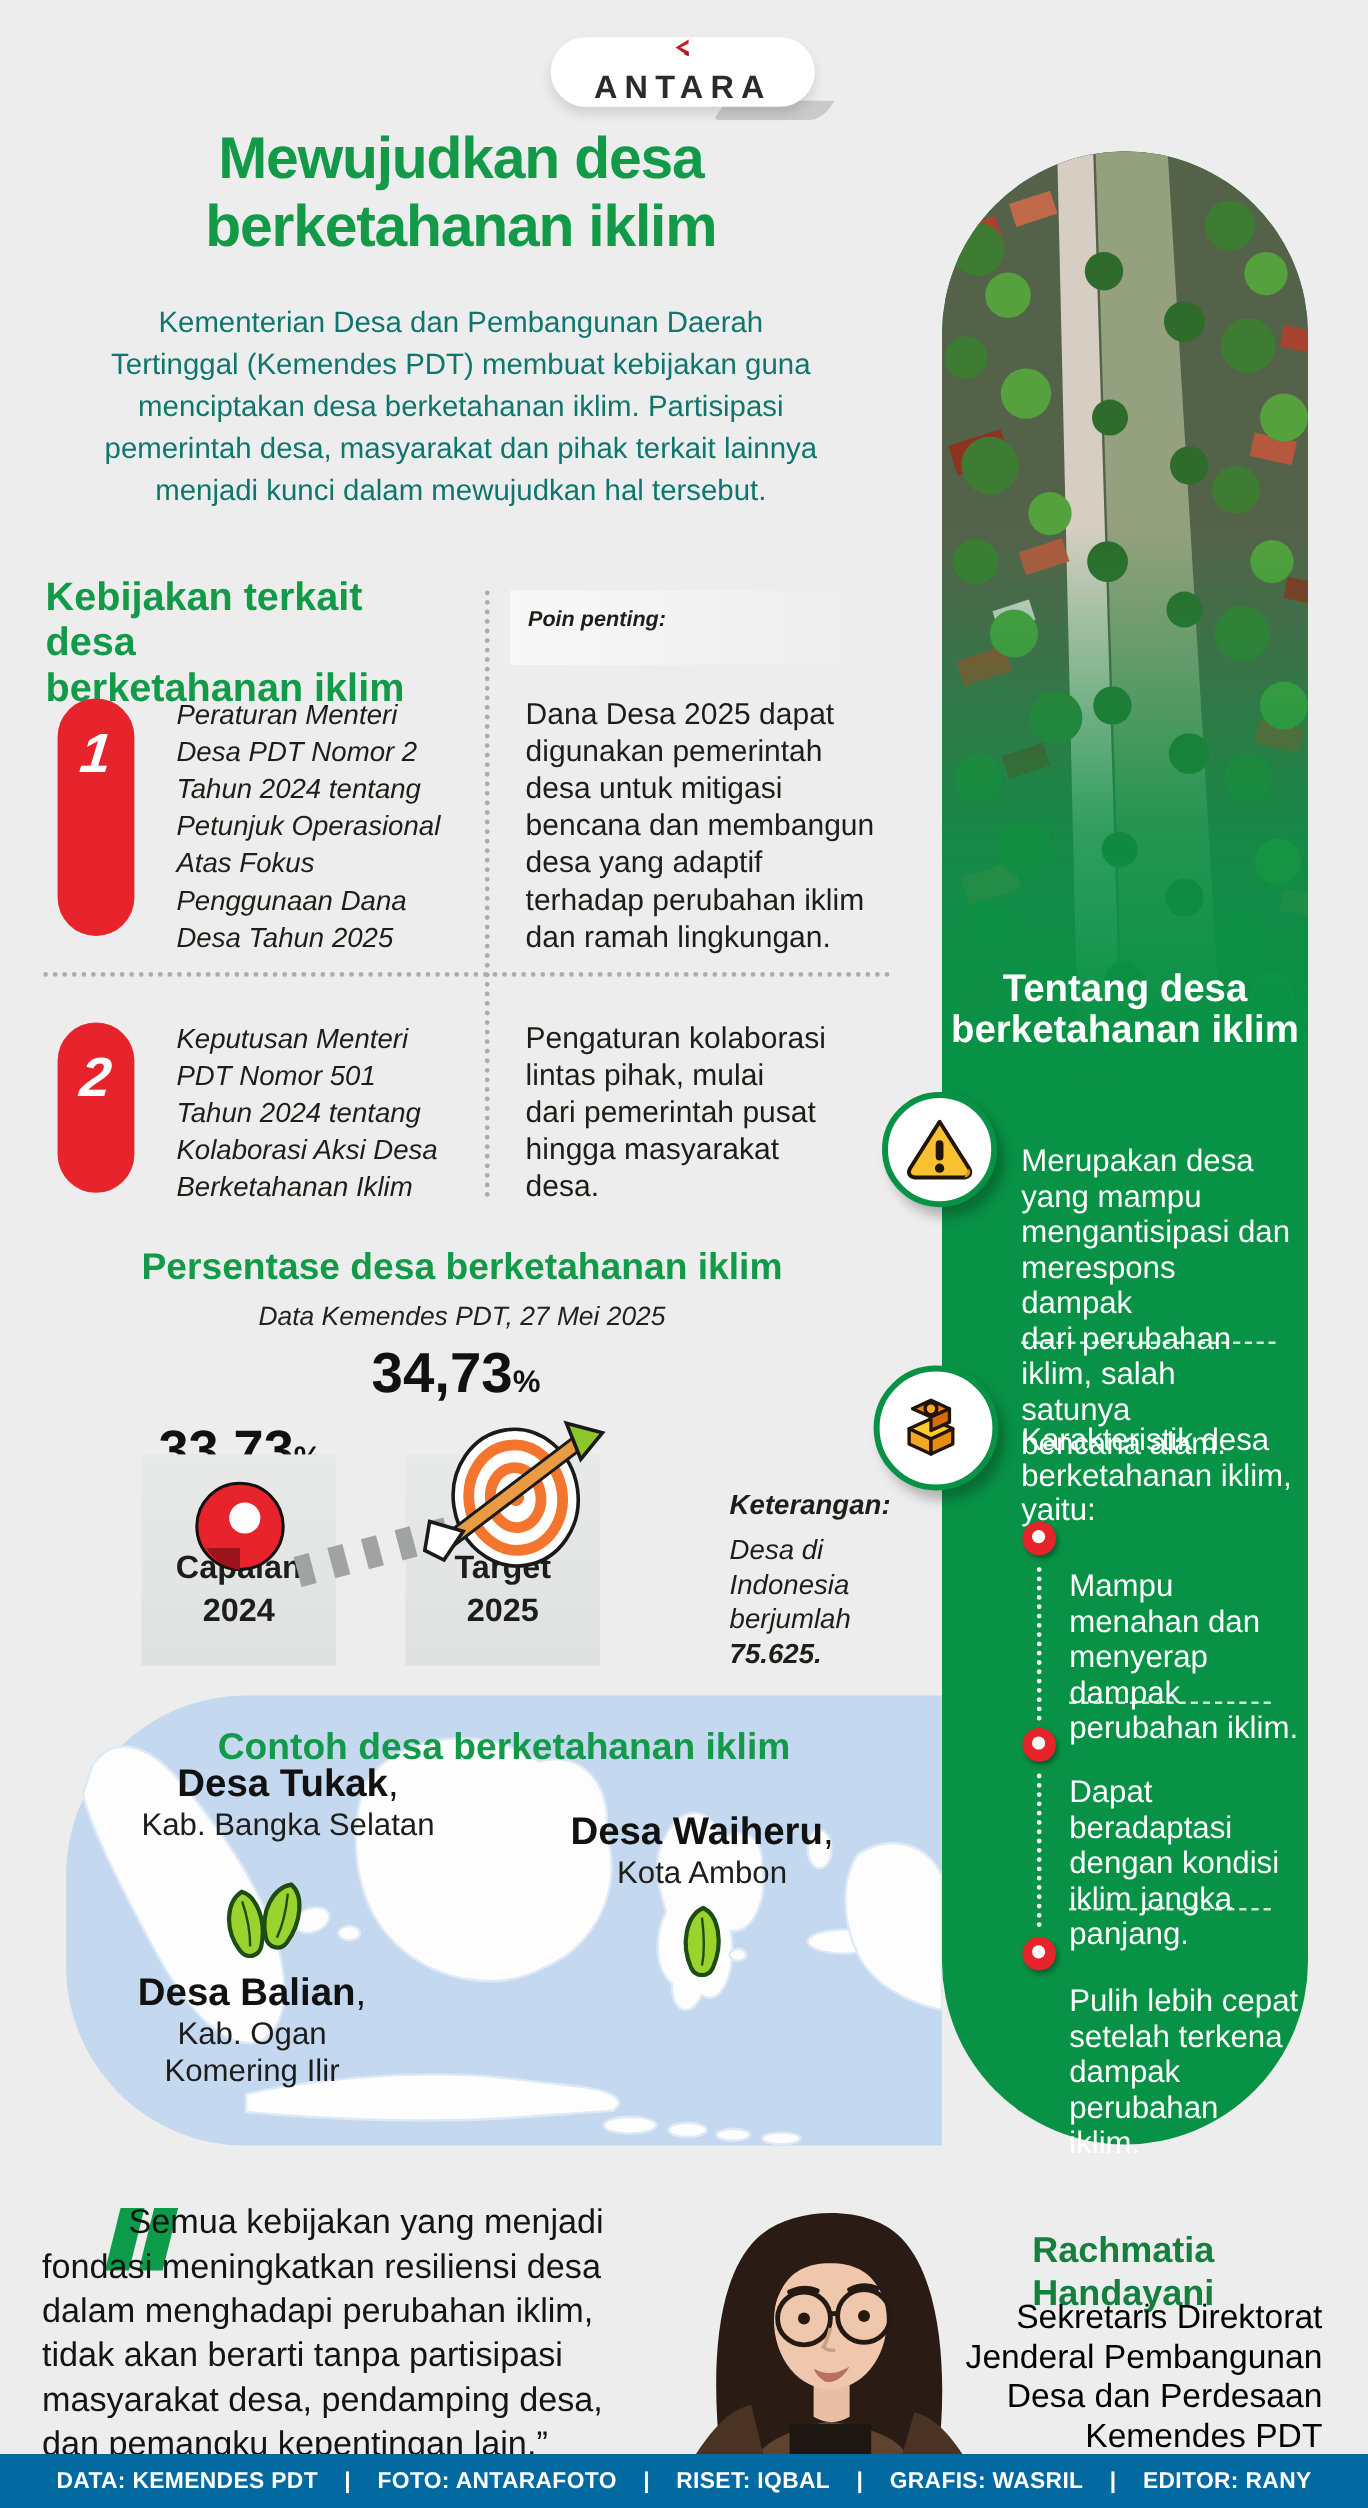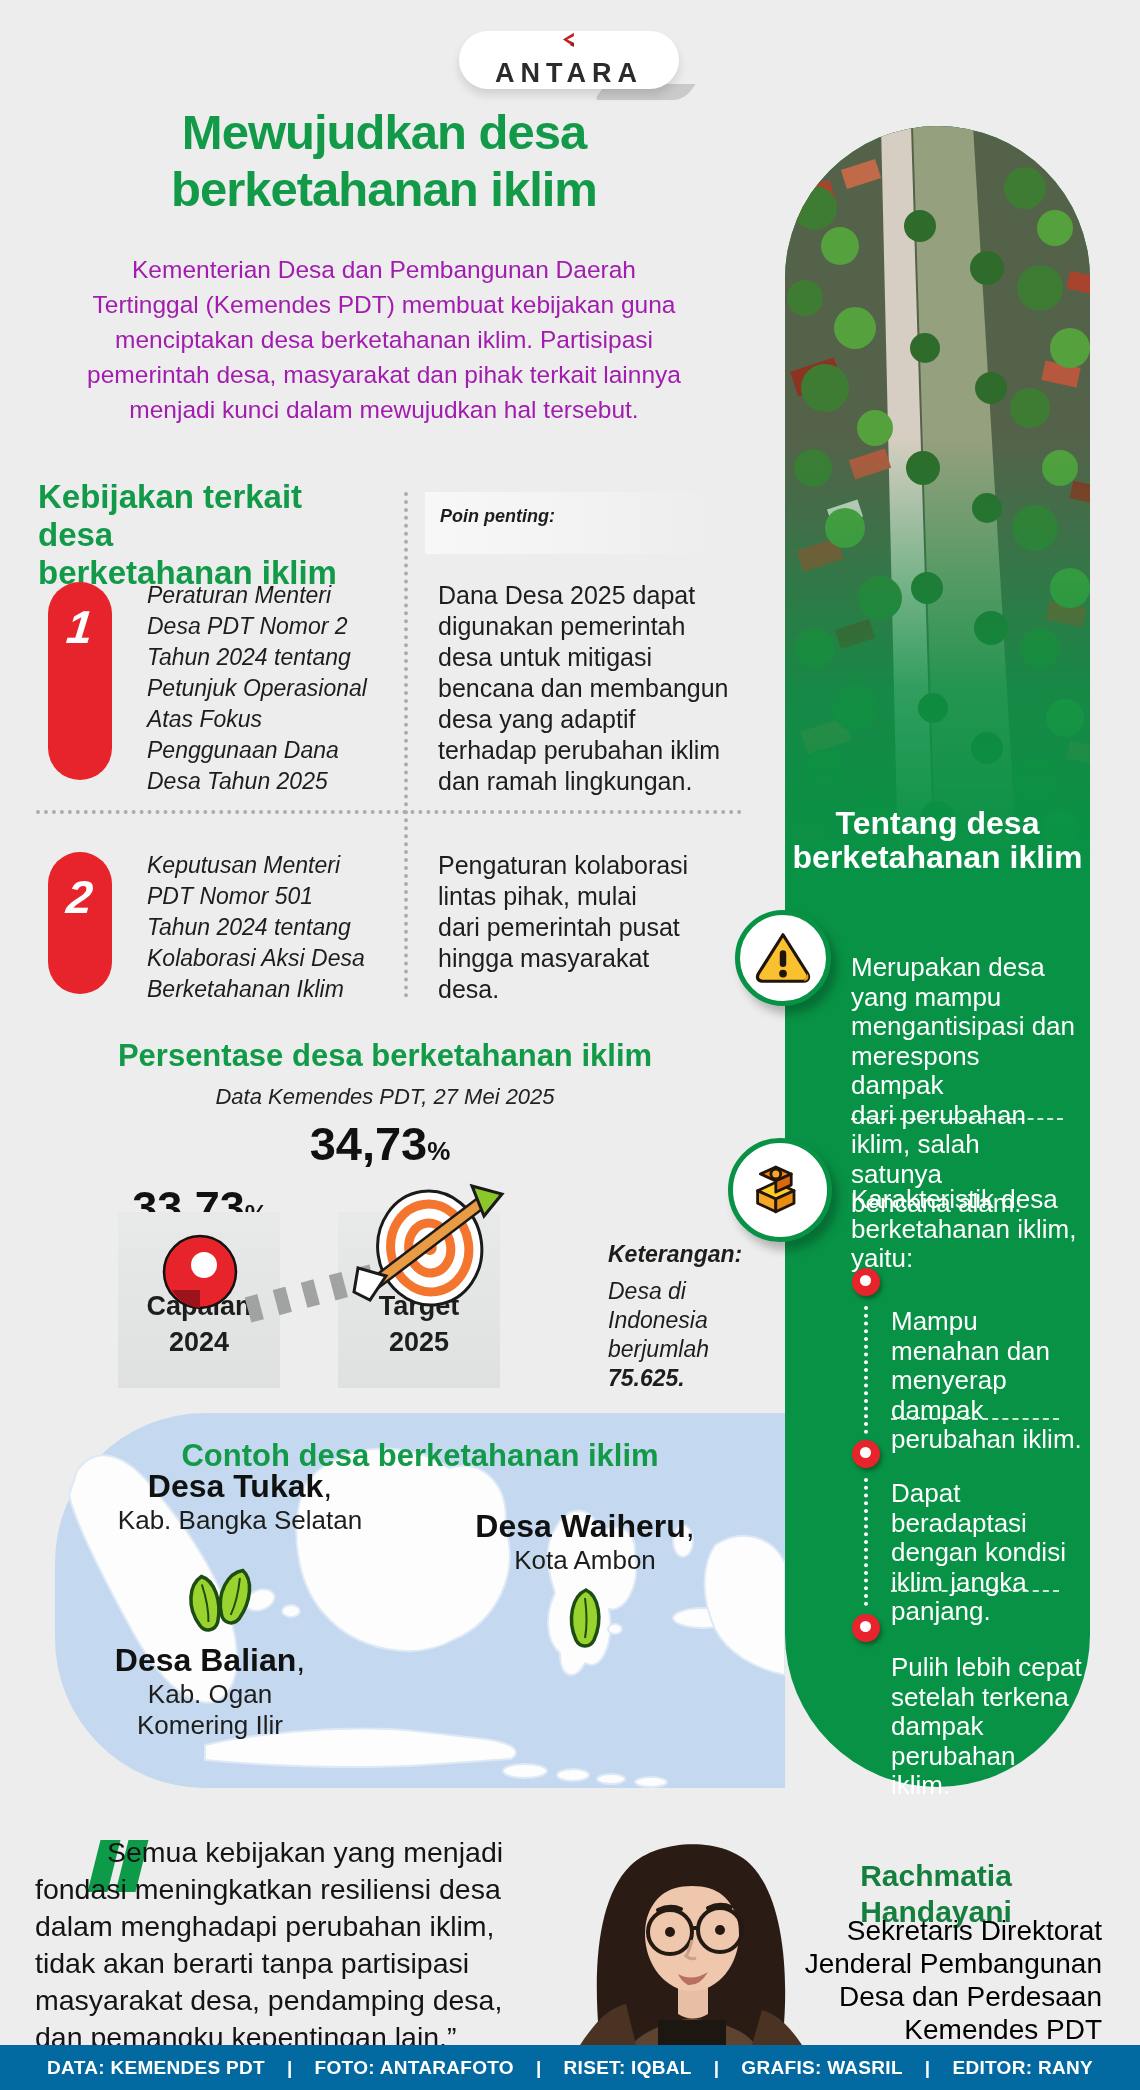--- a/index.html
+++ b/index.html
@@ -10,21 +10,21 @@
   .lines{white-space:pre-line;}
   
   .logo-pill{left:459px;top:31px;width:220px;height:58px;background:#fff;border-radius:30px;
     display:flex;align-items:center;justify-content:center;gap:10px;
     box-shadow:0 6px 10px rgba(0,0,0,.12);z-index:5;flex-direction:column;}
   .logo-fold{left:600px;top:84px;width:90px;height:16px;background:#c9cac9;transform:skewX(-35deg);border-radius:0 0 10px 4px;z-index:4;}
   .logo-word{font-size:27px;font-weight:700;letter-spacing:6px;color:#2b2b2b;}
   
   .title{left:0;top:104px;width:768px;text-align:center;font-size:49px;line-height:57px;
     font-weight:800;letter-spacing:-1px;color:#129a49;}
-  .intro{left:38px;top:252px;width:692px;text-align:center;font-size:24.5px;line-height:35px;color:#a21caf;}
+  .intro{left:38px;top:252px;width:692px;text-align:center;font-size:24.5px;line-height:35px;color:#0f766e;}
   
   .sec-heading{left:38px;top:478px;width:330px;font-size:33px;line-height:38px;font-weight:800;color:#129a49;}
   .poin-band{left:425px;top:492px;width:312px;height:62px;background:linear-gradient(90deg,#f7f8f7 0%,rgba(247,248,247,0) 95%);}
   .poin-label{left:440px;top:506px;font-size:18px;font-weight:700;font-style:italic;}
   .vdots{left:404px;top:492px;height:506px;width:0;border-left:4px dotted #a9adac;}
   .hdots{left:36px;top:810px;width:706px;height:0;border-top:4px dotted #a9adac;}
   .badge{width:64px;background:#e7232b;border-radius:32px;color:#fff;display:flex;align-items:flex-start;justify-content:center;}
   .badge span{font-size:46px;font-weight:800;font-style:italic;margin-top:18px;transform:skewX(-6deg);}
   .badge1{left:48px;top:582px;height:198px;}
   .badge2{left:48px;top:852px;height:142px;}

